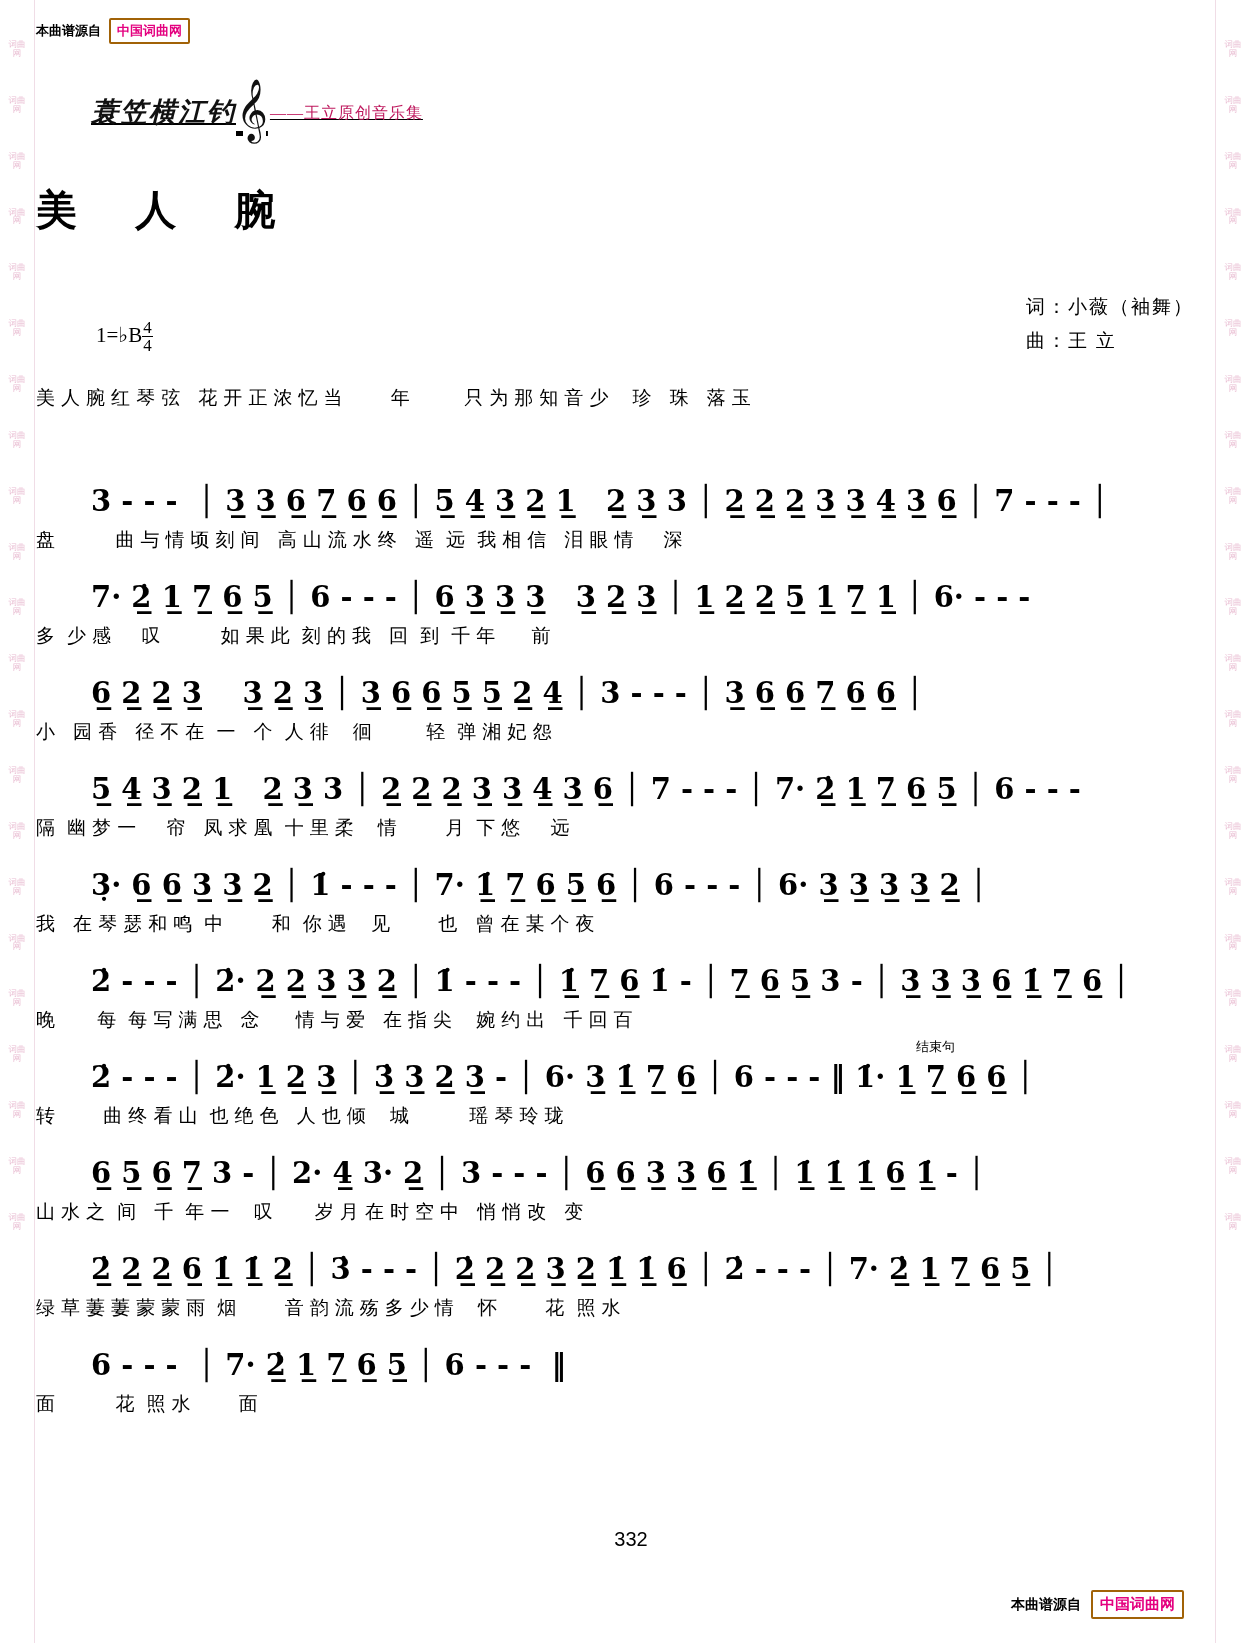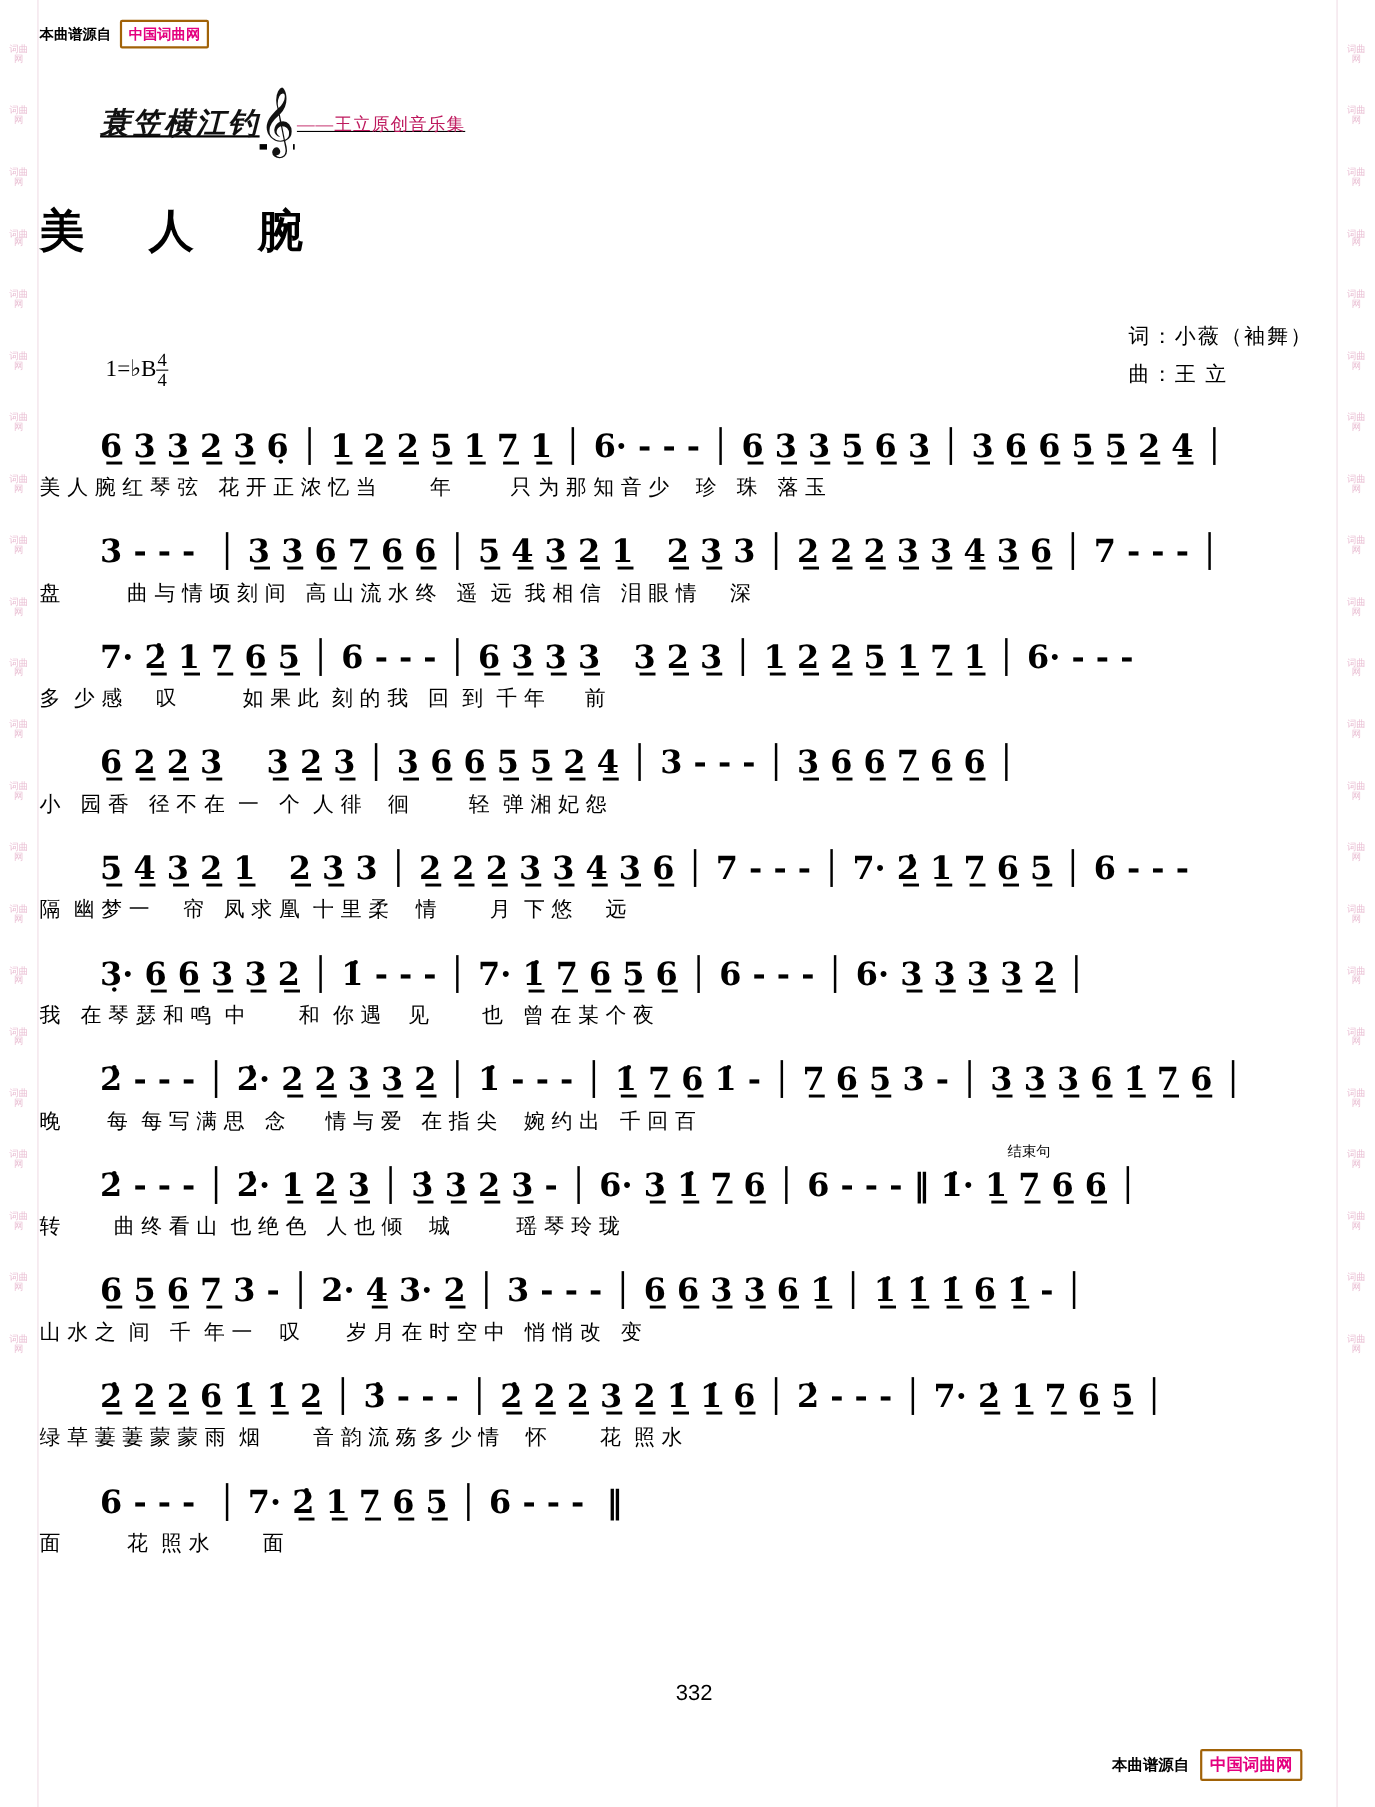--- a/index.html
+++ b/index.html
@@ -189,21 +189,20 @@
     <span>1=♭B</span>
     <span class="frac">
       <span class="num">4</span>
       <span class="den">4</span>
     </span>
   </div>
 
   <div class="music">
 
     <div class="sysrow">
-      <div class="notes">6̲ 3̲ 3̲ 2̲ 3̲ 6̣ │ 1̲ 2̲ 2̲ 5̲ 1̲ 7̲ 1̲ │ 6· - - - │ 6̲ 3̲ 3̲ 5̲ 6̲ 3̲ │ 3̲ 6̲ 6̲ 5̲ 5̲ 2̲ 4̲ │</div>
       <div class="lyrics">美 人 腕 红 琴 弦   花 开 正 浓 忆 当        年         只 为 那 知 音 少    珍   珠   落 玉</div>
     </div>
 
     <div class="sysrow">
       <div class="notes">3 - - -  │ 3̲ 3̲ 6̲ 7̲ 6̲ 6̲ │ 5̲ 4̲ 3̲ 2̲ 1̲   2̲ 3̲ 3 │ 2̲ 2̲ 2̲ 3̲ 3̲ 4̲ 3̲ 6̲ │ 7 - - - │</div>
       <div class="lyrics">盘          曲 与 情 顷 刻 间   高 山 流 水 终   遥  远  我 相 信   泪 眼 情     深</div>
     </div>
 
     <div class="sysrow">
       <div class="notes">7· 2̲̇ 1̲ 7̲ 6̲ 5̲ │ 6 - - - │ 6̲ 3̲ 3̲ 3̲   3̲ 2̲ 3̲ │ 1̲ 2̲ 2̲ 5̲ 1̲ 7̲ 1̲ │ 6· - - -</div>

